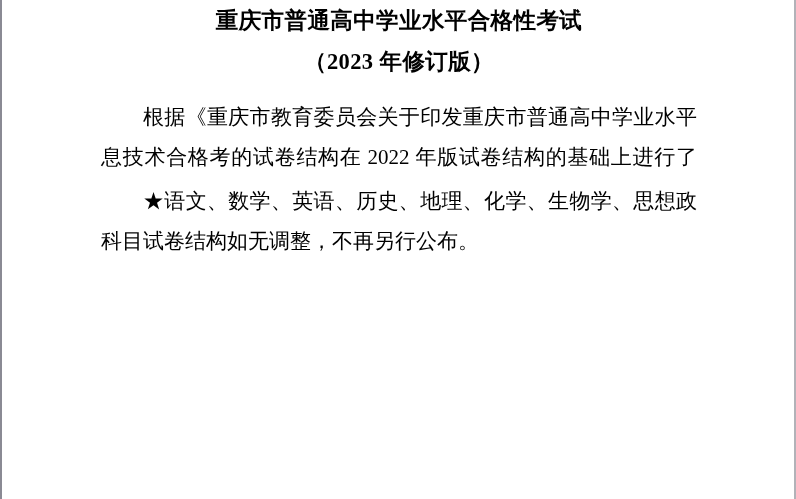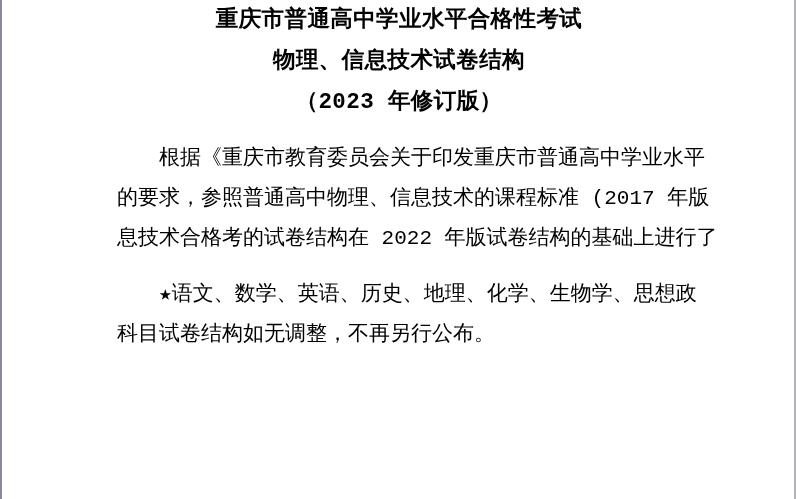--- a/index.html
+++ b/index.html
@@ -13,21 +13,21 @@
     overflow: hidden;
   }
   .page {
     position: relative;
     width: 796px;
     height: 499px;
     box-sizing: border-box;
     background: #ffffff;
     border-left: 2px solid #8a8a94;
     border-right: 2px solid #b2b2b8;
-    font-family: Liberation Mono, monospace;
+    font-family: Liberation Serif, serif;
     color: #000000;
     overflow: hidden;
   }
   .content {
     width: 596px;
     margin-left: 99px; 
     padding-top: 0;
   }
   .title-block {
     padding-top: 0;
@@ -40,21 +40,21 @@
     text-align: center;
     letter-spacing: 0.4px;
     white-space: nowrap;
   }
   .doc-body {
     margin-top: 15px;
     font-size: 21px;
     line-height: 40px;
   }
   .para {
-    margin: 16px;
+    margin: 0;
   }
   .para.second {
     margin-top: 4px;
   }
   .line {
     text-align: justify;
     text-align-last: justify;
     white-space: nowrap;
   }
   .line.first {
@@ -65,29 +65,27 @@
   }
 </style>
 </head>
 <body>
 
 <div class="page">
   <div class="content">
 
     <div class="title-block">
       <h1 class="title-line">重庆市普通高中学业水平合格性考试</h1>
-      <h2 class="title-line">物理、信息技术试卷结构</h2>
       <h3 class="title-line">（2023 年修订版）</h3>
     </div>
 
     <div class="doc-body">
 
       <div class="para">
         <div class="line first">根据《重庆市教育委员会关于印发重庆市普通高中学业水平</div>
-        <div class="line">的要求，参照普通高中物理、信息技术的课程标准 (2017 年版</div>
         <div class="line">息技术合格考的试卷结构在 2022 年版试卷结构的基础上进行了</div>
       </div>
 
       <div class="para second">
         <div class="line first">★语文、数学、英语、历史、地理、化学、生物学、思想政</div>
         <div class="line last">科目试卷结构如无调整，不再另行公布。</div>
       </div>
 
     </div>
   </div>

